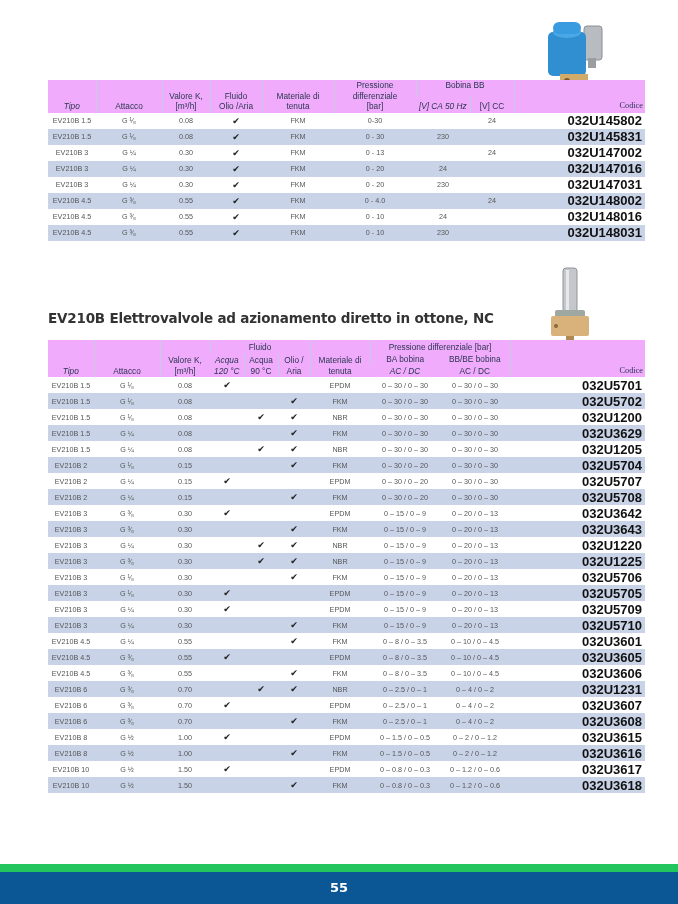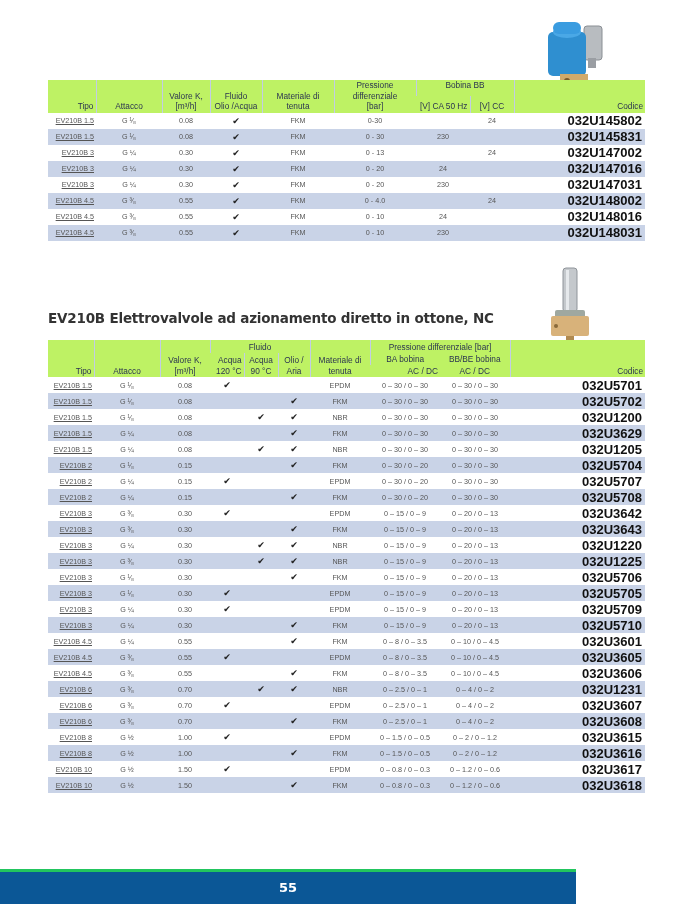--- a/index.html
+++ b/index.html
@@ -1,34 +1,34 @@
 <!DOCTYPE html>
 <html><head>
 <meta charset="utf-8">
 <style>
   html, body { margin:0; padding:0; }
   body { width:678px; height:904px; background:#ffffff; position:relative; overflow:hidden;
          font-family:"Liberation Sans", sans-serif; color:#222; }
   .title { position:absolute; left:48px; font-family:"DejaVu Sans", sans-serif; font-weight:bold;
            font-size:13.5px; line-height:16px; color:#333; letter-spacing:-0.2px; }
   table { position:absolute; left:48px; width:597px; border-collapse:collapse; font-size:7.2px; }
-  th { background:#bef264; color:#2b3550; font-weight:normal; font-size:8.3px; line-height:10.5px;
+  th { background:#f0abfc; color:#2b3550; font-weight:normal; font-size:8.3px; line-height:10.5px;
        vertical-align:bottom; padding:0 2px 1px 2px; border-left:1px solid #c2cde4; }
-  th:first-child { border-left:none; text-align:right; }
-  th.codice { text-align:right; padding-right:2px; }
+  th:first-child { border-left:none; text-align:center;font-style:italic; }
+  th.codice { text-align:right; padding-right:2px;font-family:Liberation Serif, serif; }
   td { height:16px; padding:0 2px; color:#555; text-align:center; white-space:nowrap; }
-  td.tipo { text-align:right; padding-left:2px;text-decoration:underline; }
+  td.tipo { text-align:center; padding-left:2px; }
   td.code { text-align:right; font-weight:bold; color:#111; font-size:13px; padding-right:3px; }
   tr.alt td { background:#c9d3e7; }
   .chk { font-size:9px; color:#222; }
   #t1 { top:80px; }
   #t2 { top:340px; }
   .product { position:absolute; }
-  .footer { position:absolute; left:0; bottom:0; width:576px; height:32px; background:#0b5796;
-            border-top:3px solid #22c55e; color:#fff; text-align:center; font-weight:bold;
+  .footer { position:absolute; left:0; bottom:0; width:678px; height:32px; background:#0b5796;
+            border-top:8px solid #22c55e; color:#fff; text-align:center; font-weight:bold;
             font-size:13px; line-height:32px; font-family:"DejaVu Sans", sans-serif; }
 </style>
 </head>
 <body>
 
 <div class="title" style="top:48px;">
 </div>
 
 <svg class="product" style="left:540px; top:12px;" width="80" height="78" viewBox="0 0 80 78">
   <rect x="44" y="14" width="18" height="34" rx="3" fill="#b8bcc0" stroke="#8a8f94" stroke-width="1"></rect>
@@ -50,21 +50,21 @@
       <col style="width:82px">
       <col style="width:54px">
       <col style="width:44px">
       <col>
   </colgroup>
   <thead>
     <tr style="height:14px">
       <th rowspan="2"><span>Tipo</span></th>
       <th rowspan="2"><span>Attacco</span></th>
       <th rowspan="2"><span>Valore K,</span><br><span>[m³/h]</span></th>
-      <th rowspan="2"><span>Fluido</span><br><span>Olio /Acqua</span></th>
+      <th rowspan="2"><span>Fluido</span><br><span>Olio /Aria</span></th>
       <th rowspan="2"><span>Materiale di</span><br><span>tenuta</span></th>
       <th rowspan="2"><span>Pressione differenziale</span><br><span>[bar]</span></th>
       <th colspan="2" style="vertical-align:top;"><span>Bobina BB</span></th>
       <th rowspan="2" class="codice"><span>Codice</span></th>
     </tr>
     <tr style="height:14px">
       <th><span>[V] CA 50 Hz</span></th>
       <th><span>[V] CC</span></th>
     </tr>
   </thead>

